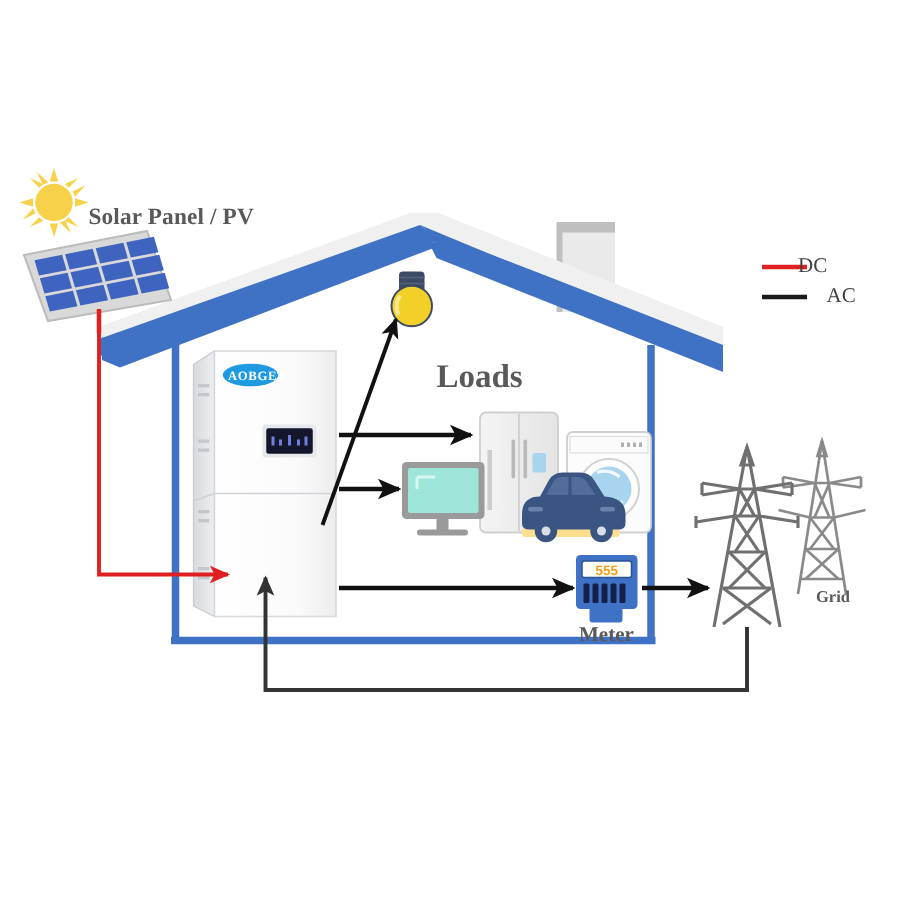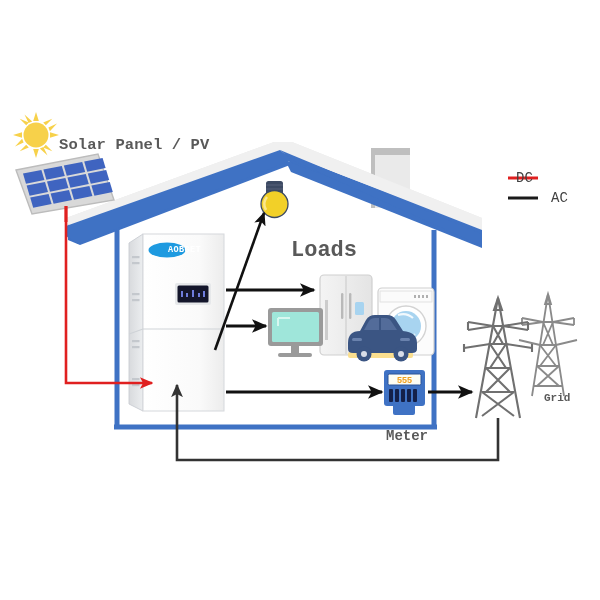--- a/index.html
+++ b/index.html
@@ -20,21 +20,21 @@
   }
   #stage svg.layer {
     position: absolute;
     left: 0;
     top: 0;
     width: 600px;
     height: 600px;
   }
   .lbl {
     position: absolute;
-    font-family: Liberation Mono, monospace;
+    font-family: Liberation Serif, serif;
     color: #595959;
     white-space: nowrap;
     user-select: none;
   }
   .lbl-solar {
     left: 59px;
     top: 136px;
     font-size: 15.5px;
     font-weight: bold;
     letter-spacing: .1px;
@@ -43,34 +43,33 @@
     left: 291px;
     top: 238px;
     font-size: 22px;
     font-weight: bold;
   }
   .lbl-meter {
     left: 386px;
     top: 416px;
     font-size: 14px;
     font-weight: bold;
-    margin-top: 12px;
   }
   .lbl-grid {
     left: 544px;
     top: 392px;
     font-size: 11px;
     font-weight: bold;
   }
   .lbl-legend {
     font-size: 14px;
     color: #404040;
     font-weight: normal;
   }
-  .lbl-dc { left: 516px; top: 170px; }
+  .lbl-dc { left: 532px; top: 170px; }
   .lbl-ac { left: 551px; top: 190px; }
 </style>
 </head>
 <body>
 
 <div id="stage">
 
   <svg class="layer" viewBox="0 0 600 600">
     <defs>
       <marker id="arrowBlack" viewBox="0 0 10 10" refX="9" refY="5" markerWidth="5.2" markerHeight="5.2" orient="auto-start-reverse">
@@ -309,15 +308,15 @@
   <div class="lbl lbl-meter">Meter</div>
   <div class="lbl lbl-grid">Grid</div>
 
   <svg class="layer" viewBox="0 0 600 600" style="pointer-events:none;">
     <line x1="508" y1="178" x2="538" y2="178" stroke="#e02020" stroke-width="3"></line>
     <line x1="508" y1="198" x2="538" y2="198" stroke="#1a1a1a" stroke-width="3"></line>
   </svg>
   <div class="lbl lbl-legend lbl-dc">DC</div>
   <div class="lbl lbl-legend lbl-ac">AC</div>
 
-  <div class="lbl" style="left:168px; top:245px; font-size:8.5px; font-weight:bold; color:#ffffff; letter-spacing:.4px;">AOBGET</div>
+  <div class="lbl" style="left:152px; top:245px; font-size:8.5px; font-weight:bold; color:#ffffff; letter-spacing:.4px;">AOBGET</div>
 
 </div>
 
 </body></html>

